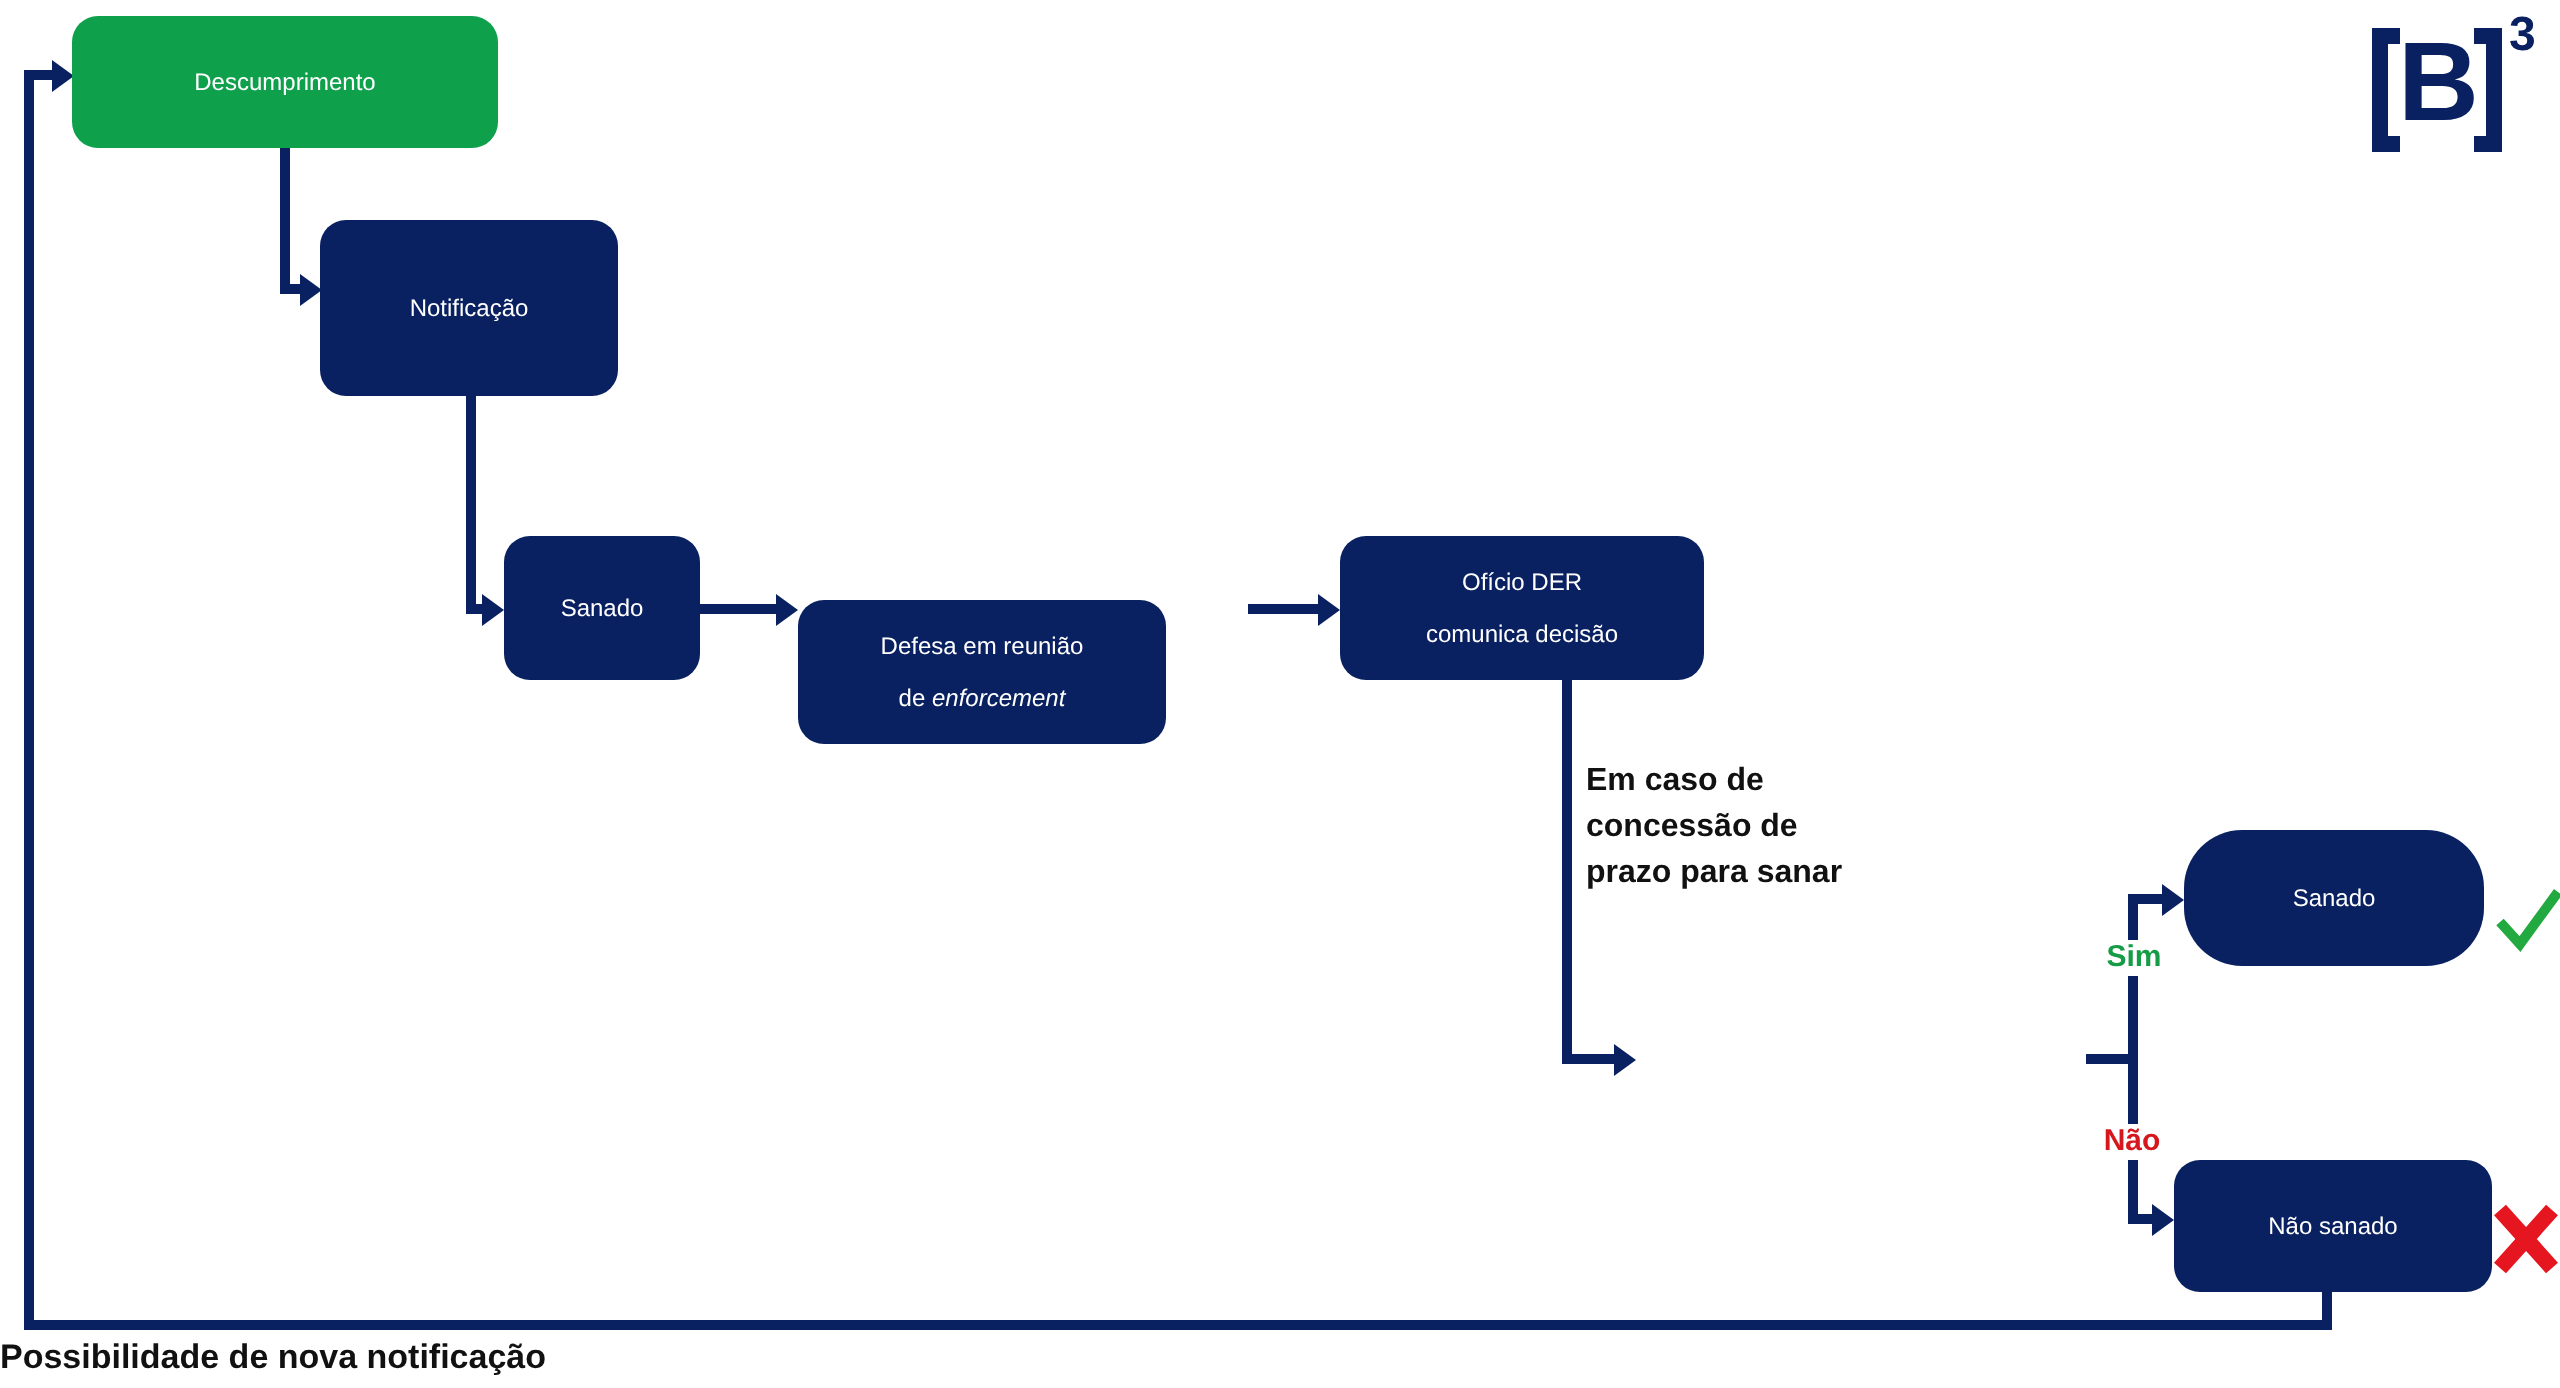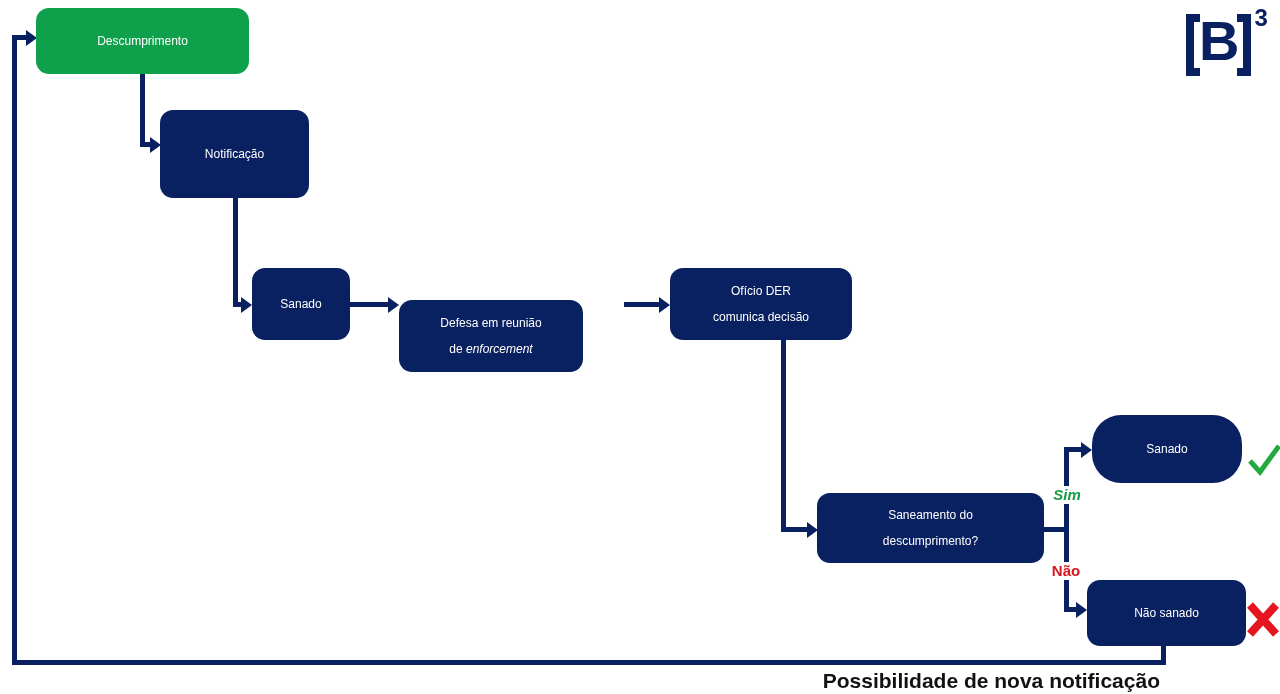--- a/index.html
+++ b/index.html
@@ -33,22 +33,22 @@
     position:absolute;font-size:15px;font-weight:bold;text-align:center;
     background:#fff;padding:1px 0;line-height:16px;
   }
   .branch-label.yes{color:var(--sim);}
   .branch-label.no{color:var(--nao);}
   .annotation{
     position:absolute;color:#111;font-size:16px;font-weight:bold;
     line-height:23px;white-space:pre-line;
   }
   .caption{
-    position:absolute;left:0;width:1160px;text-align:right;color:#111;
-    font-size:21px;font-weight:bold;
+    position:absolute;left:0;width:1160px;text-align:left;color:#111;
+    font-size:17px;font-weight:bold;
   }
   .icon-wrap{position:absolute;}
   
   .logo{position:absolute;left:1186px;top:6px;display:flex;align-items:flex-start;}
   .logo .bracket{width:14px;height:62px;box-sizing:border-box;margin-top:8px;}
   .logo .bracket.l{border-left:8px solid var(--navy);border-top:8px solid var(--navy);border-bottom:8px solid var(--navy);}
   .logo .bracket.r{border-right:8px solid var(--navy);border-top:8px solid var(--navy);border-bottom:8px solid var(--navy);}
   .logo .letter{
     color:var(--navy);font-size:56px;font-weight:800;line-height:70px;
     margin:0 -1px;letter-spacing:-1px;
@@ -85,21 +85,21 @@
   <div class="hline" style="left:781px;top:527px;width:27px;"></div>
   <div class="arr" style="left:807px;top:522px;"></div>
 
   <div class="hline" style="left:1043px;top:527px;width:26px;"></div>
   <div class="vline" style="left:1064px;top:447px;height:165px;"></div>
   <div class="hline" style="left:1064px;top:447px;width:17px;"></div>
   <div class="arr" style="left:1081px;top:442px;"></div>
   <div class="hline" style="left:1064px;top:607px;width:12px;"></div>
   <div class="arr" style="left:1076px;top:602px;"></div>
 
-  <div class="branch-label yes" style="left:1046px;top:486px;width:42px;font-style:italic;">Sim</div>
+  <div class="branch-label yes" style="left:1046px;top:470px;width:42px;">Sim</div>
   <div class="branch-label no" style="left:1044px;top:562px;width:44px;">Não</div>
 
   <div class="node green" style="left:36px;top:8px;width:213px;height:66px;">
     <span>Descumprimento</span>
   </div>
 
   <div class="node" style="left:160px;top:110px;width:149px;height:88px;">
     <span>Notificação</span>
   </div>
 
@@ -110,44 +110,43 @@
   <div class="node" style="left:399px;top:268px;width:184px;height:72px;margin-top:32px;">
     <span>Defesa em reunião</span>
     <span><span>de </span><span class="italic">enforcement</span></span>
   </div>
 
   <div class="node" style="left:670px;top:268px;width:182px;height:72px;">
     <span>Ofício DER</span>
     <span>comunica decisão</span>
   </div>
 
-  <div class="node" style="left:817px;top:493px;width:227px;height:70px;">
-    <span>Saneamento do</span>
-    <span>descumprimento?</span>
-  </div>
 
   <div class="node" style="left:1092px;top:415px;width:150px;height:68px;border-radius:29px;">
     <span>Sanado</span>
   </div>
 
   <div class="node" style="left:1087px;top:580px;width:159px;height:66px;">
     <span>Não sanado</span>
   </div>
 
   <div class="icon-wrap" style="left:1246px;top:438px;">
     <svg width="36" height="40" viewBox="0 0 36 40">
       <path d="M4 23 L14 34 L33 8" fill="none" stroke="#22A93F" stroke-width="5"></path>
     </svg>
   </div>
   <div class="icon-wrap" style="left:1244px;top:598px;">
     <svg width="38" height="42" viewBox="0 0 38 42">
       <path d="M6 7 L32 36 M32 7 L6 36" fill="none" stroke="#E5161F" stroke-width="8"></path>
     </svg>
   </div>
 
+  <div class="annotation" style="left:793px;top:379px;">Em caso de
+concessão de
+prazo para sanar</div>
   <div class="caption" style="top:669px;">Possibilidade de nova notificação</div>
 
   <div class="logo">
     <div class="bracket l"></div>
     <div class="letter">B</div>
     <div class="bracket r"></div>
     <div class="sup">3</div>
   </div>
 
 </div>

